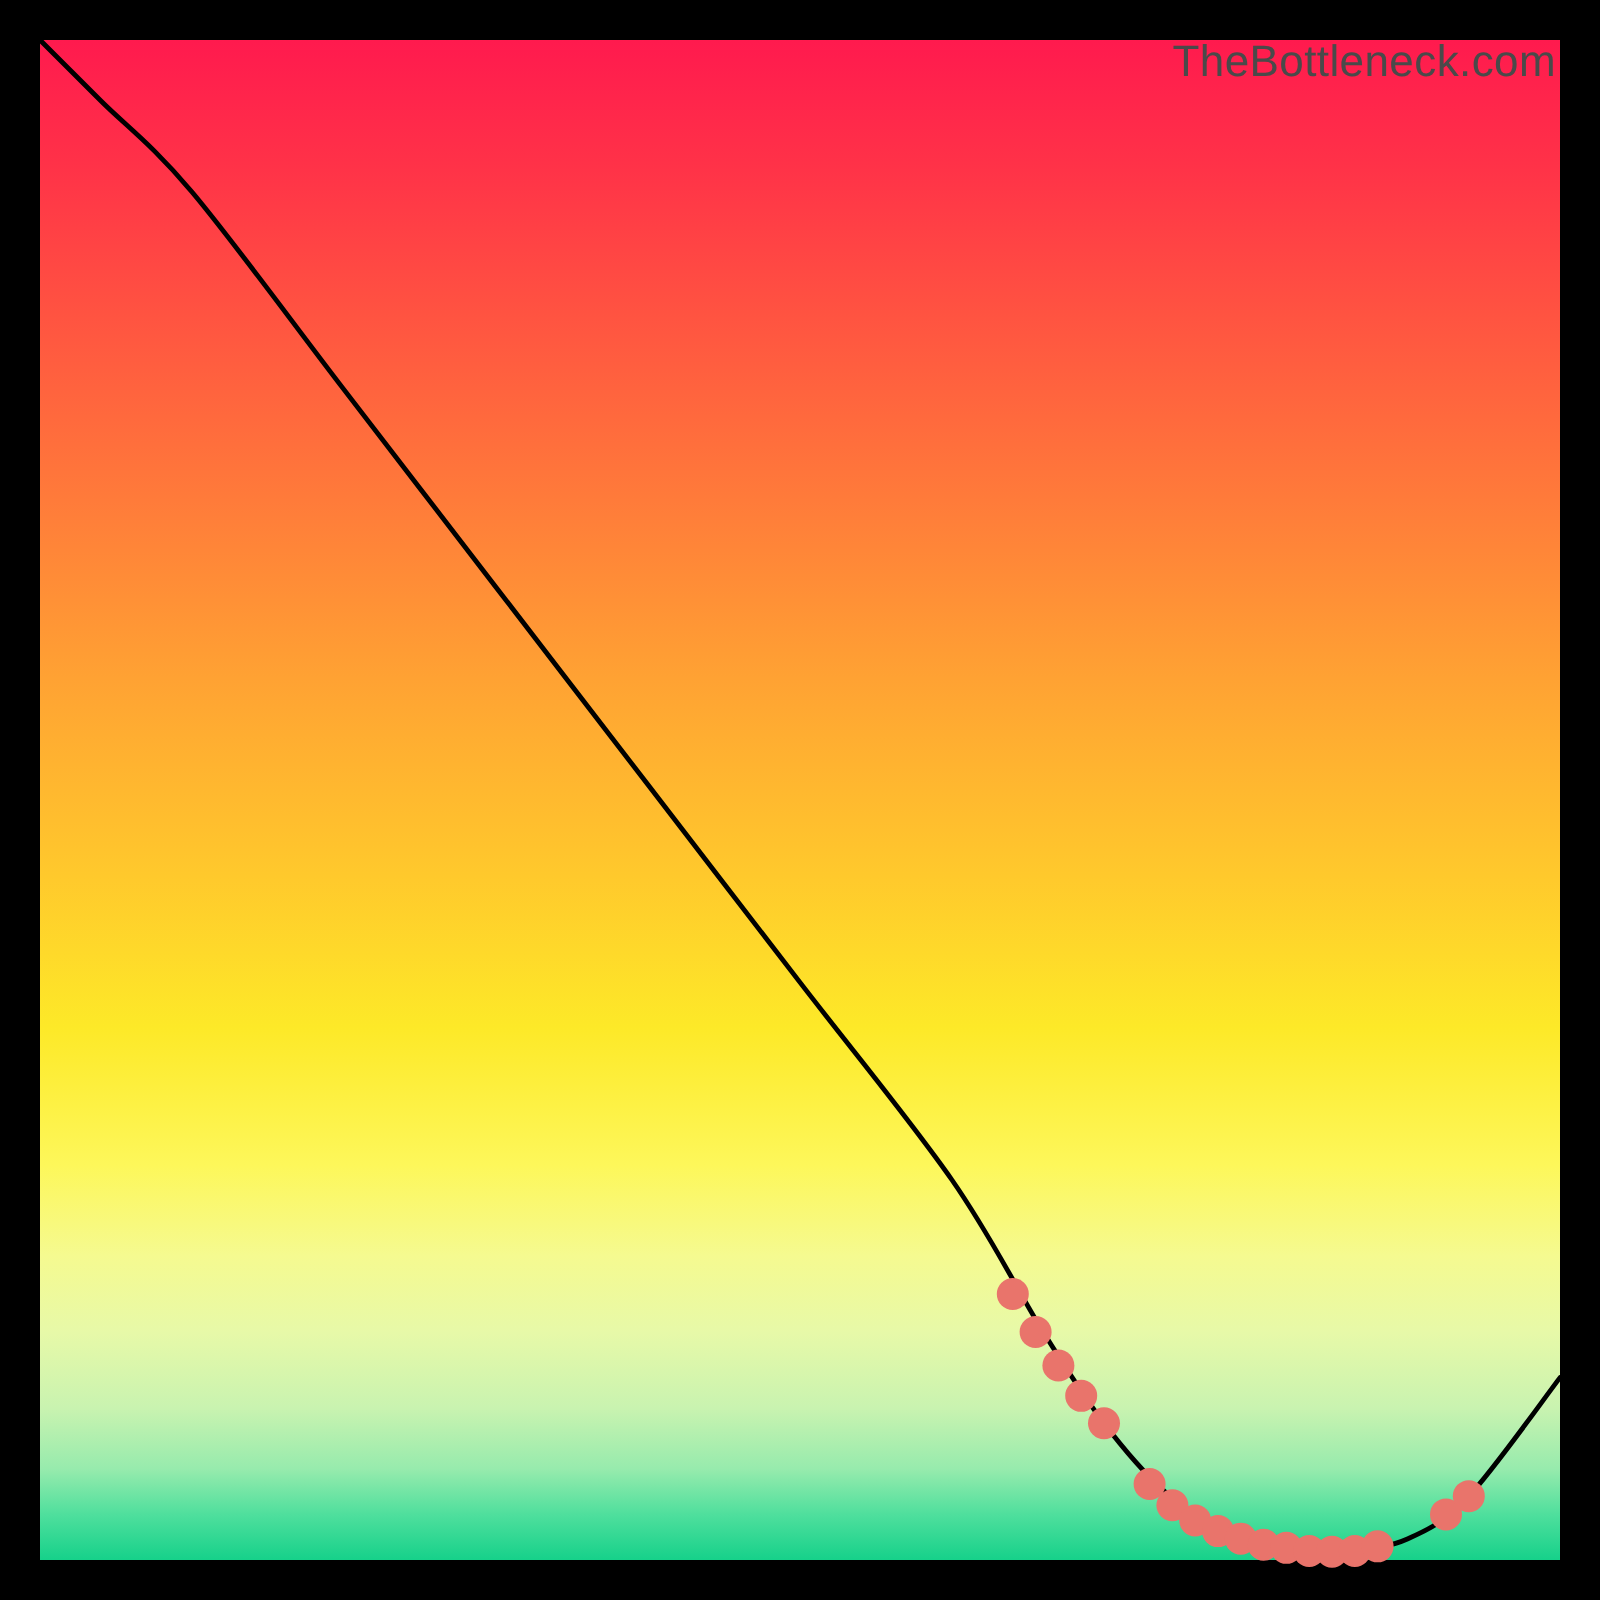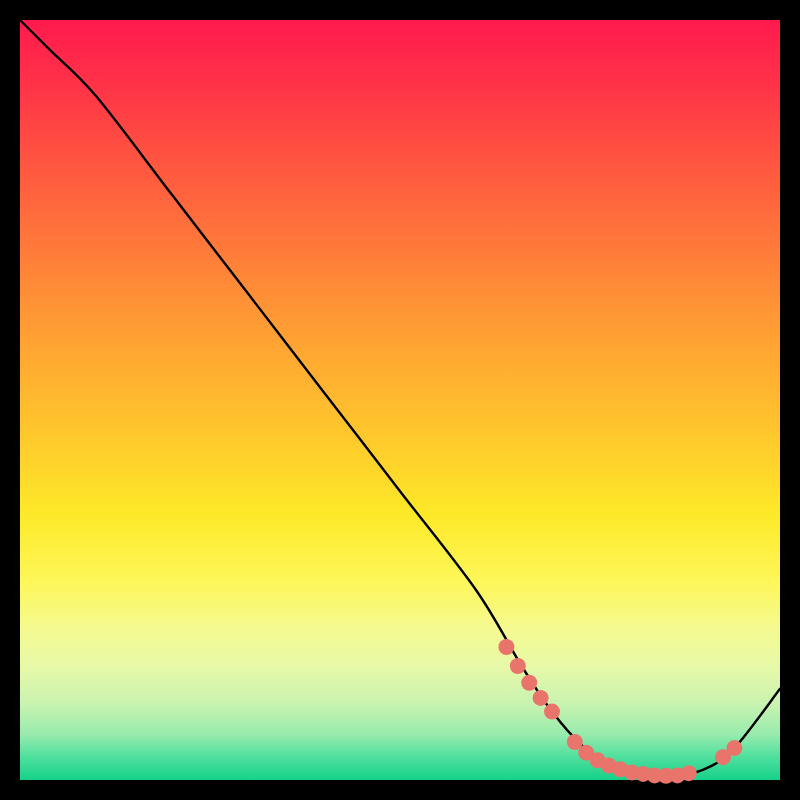--- a/index.html
+++ b/index.html
@@ -60,20 +60,21 @@
     width: 760px;
     height: 760px;
     overflow: visible;
   }
 </style>
 </head>
 <body>
 
 <div class="stage">
   <div class="plot">
+    <div class="watermark">TheBottleneck.com</div>
     <svg class="curve" viewBox="0 0 760 760">
       <path id="curve-path" fill="none" stroke="#000000" stroke-width="2.4" stroke-linecap="round" stroke-linejoin="round" d="M 0.00 0.00 C 5.07 5.07, 17.73 17.73, 30.40 30.40 C 43.07 43.07, 55.73 51.93, 76.00 76.00 C 96.27 100.07, 126.67 141.87, 152.00 174.80 C 177.33 207.73, 202.67 240.67, 228.00 273.60 C 253.33 306.53, 278.67 339.47, 304.00 372.40 C 329.33 405.33, 354.67 438.27, 380.00 471.20 C 405.33 504.13, 435.73 540.87, 456.00 570.00 C 476.27 599.13, 488.93 625.73, 501.60 646.00 C 514.27 666.27, 521.87 678.30, 532.00 691.60 C 542.13 704.90, 552.27 716.68, 562.40 725.80 C 572.53 734.92, 582.67 741.51, 592.80 746.32 C 602.93 751.13, 613.07 753.16, 623.20 754.68 C 633.33 756.20, 643.47 756.33, 653.60 755.44 C 663.73 754.55, 673.87 753.92, 684.00 749.36 C 694.13 744.80, 701.73 741.51, 714.40 728.08 C 727.07 714.65, 752.40 678.68, 760.00 668.80"></path>
       <g id="markers">
           <circle cx="486.40" cy="627.00" r="8" fill="#e9746b" stroke="#d55a52" stroke-width="0"></circle>
           <circle cx="497.80" cy="646.00" r="8" fill="#e9746b" stroke="#d55a52" stroke-width="0"></circle>
           <circle cx="509.20" cy="662.72" r="8" fill="#e9746b" stroke="#d55a52" stroke-width="0"></circle>
           <circle cx="520.60" cy="677.92" r="8" fill="#e9746b" stroke="#d55a52" stroke-width="0"></circle>
           <circle cx="532.00" cy="691.60" r="8" fill="#e9746b" stroke="#d55a52" stroke-width="0"></circle>
           <circle cx="554.80" cy="722.00" r="8" fill="#e9746b" stroke="#d55a52" stroke-width="0"></circle>
           <circle cx="566.20" cy="732.64" r="8" fill="#e9746b" stroke="#d55a52" stroke-width="0"></circle>

